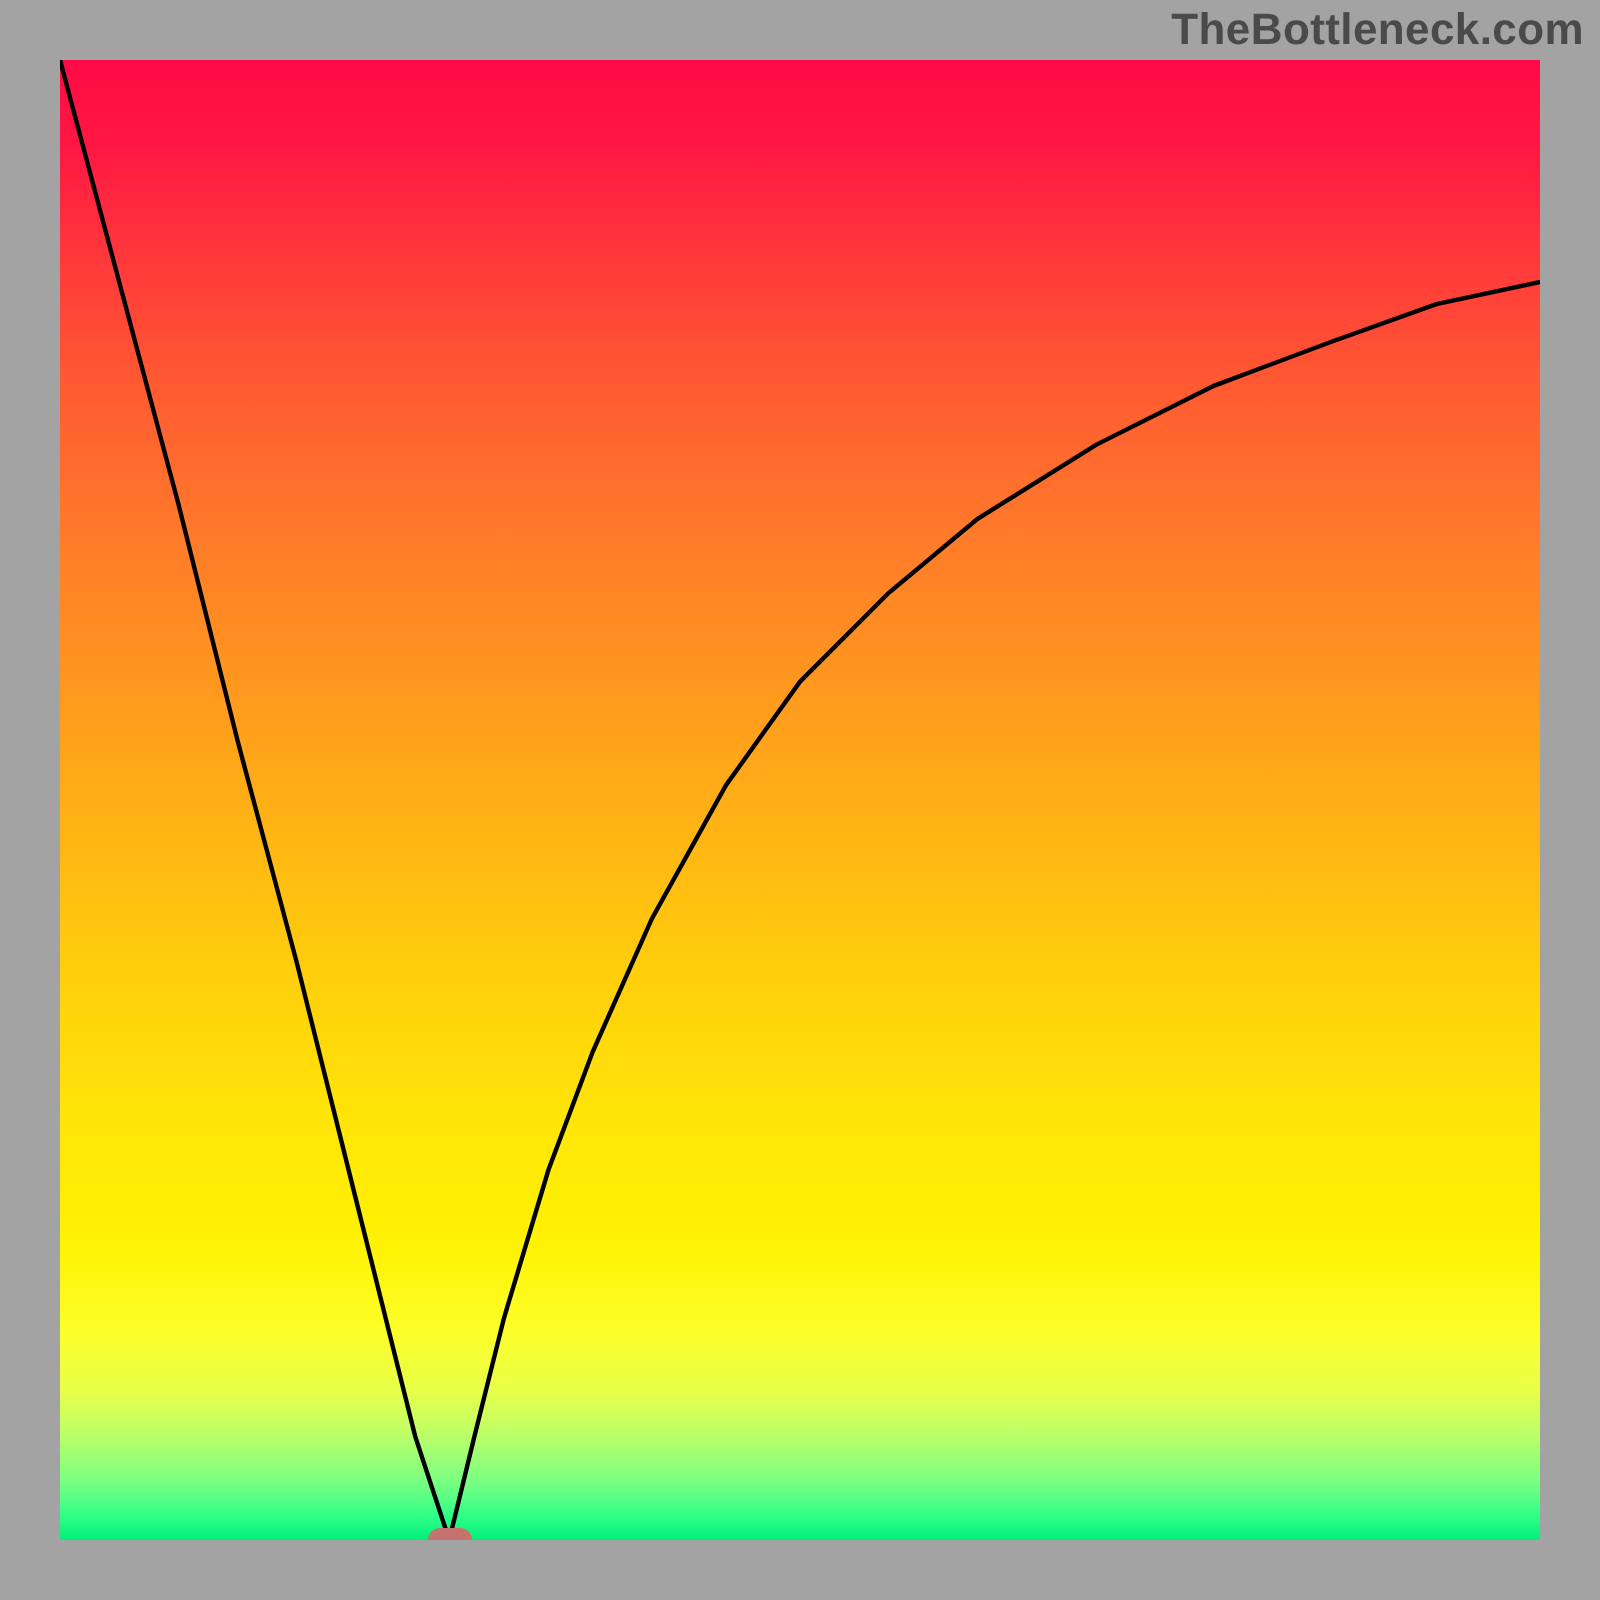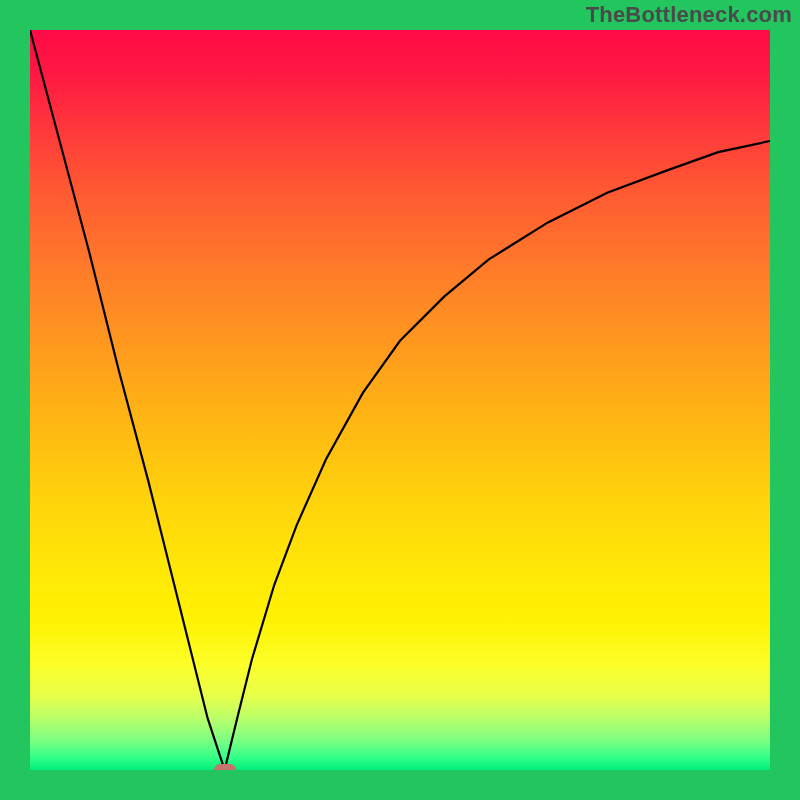--- a/index.html
+++ b/index.html
@@ -8,21 +8,21 @@
     width: 800px;
     height: 800px;
     background: #000;
     font-family: Arial, Helvetica, sans-serif;
     overflow: hidden;
   }
   .frame {
     position: relative;
     width: 800px;
     height: 800px;
-    background: #22c55e;
+    background: #a3a3a3;
   }
   .watermark {
     position: absolute;
     top: 2px;
     right: 8px;
     color: #4a4a4a;
     font-size: 22px;
     font-weight: 600;
     letter-spacing: 0.2px;
     z-index: 10;

